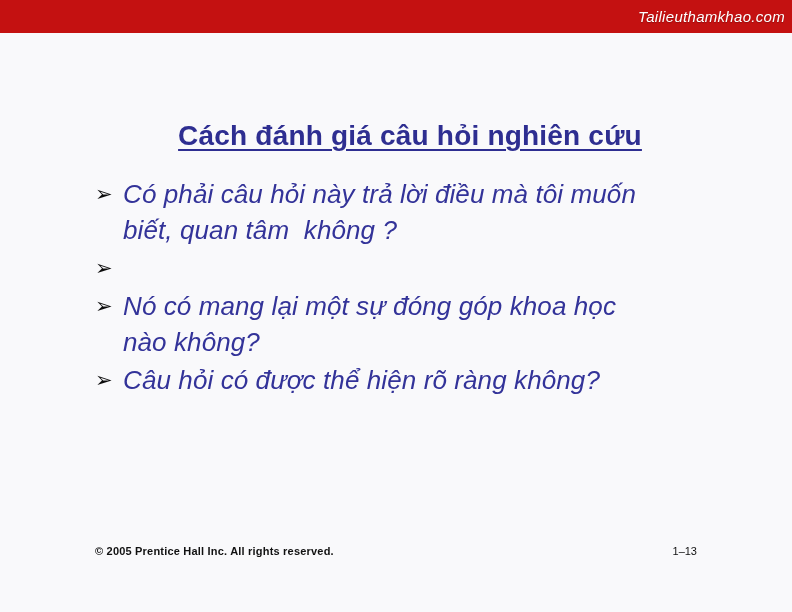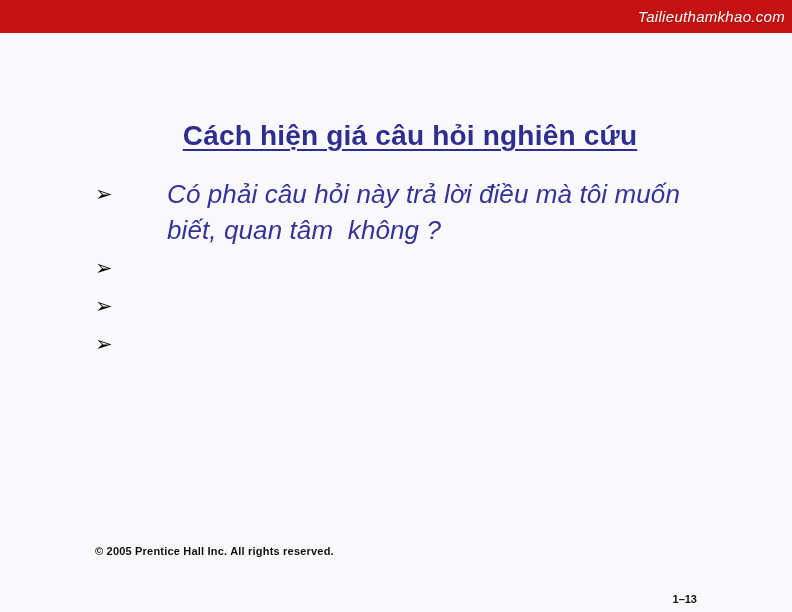--- a/index.html
+++ b/index.html
@@ -69,63 +69,64 @@
     color: #0c0c0c;
     font-style: normal;
   }
   .bullet-text {
     font-size: 26px;
     font-style: italic;
     line-height: 36px;
     color: var(--body-color, #333399);
     white-space: pre-wrap;
     letter-spacing: 0.1px;
-    margin-left: 44px;
   }
   
   .footer-copyright {
     position: absolute;
     left: 95px;
     top: 545px;
     font-size: 11px;
     font-weight: bold;
     color: #111111;
     letter-spacing: 0.2px;
   }
   .footer-page {
     position: absolute;
     right: 95px;
     top: 545px;
     font-size: 11px;
-    font-weight: bold;
+    font-weight: normal;
     color: #111111;
-    margin-top: 48px;
   }
 </style>
 </head>
 <body>
 
 <div class="banner">
   <span class="banner-text">Tailieuthamkhao.com</span>
 </div>
 
-<h1 class="title">Cách hiện giá câu hỏi nghiên cứu</h1>
+<h1 class="title">Cách đánh giá câu hỏi nghiên cứu</h1>
 
 <div class="bullets">
   <div class="bullet">
     <span class="bullet-marker">➢</span>
     <span class="bullet-text">Có phải câu hỏi này trả lời điều mà tôi muốn
 biết, quan tâm  không ?</span>
   </div>
   <div class="bullet">
     <span class="bullet-marker">➢</span>
   </div>
   <div class="bullet">
     <span class="bullet-marker">➢</span>
+    <span class="bullet-text">Nó có mang lại một sự đóng góp khoa học
+nào không?</span>
   </div>
   <div class="bullet">
     <span class="bullet-marker">➢</span>
+    <span class="bullet-text">Câu hỏi có được thể hiện rõ ràng không?</span>
   </div>
 </div>
 
 <div class="footer-copyright">© 2005 Prentice Hall Inc. All rights reserved.</div>
 
 <div class="footer-page">1–13</div>
 
 </body></html>

